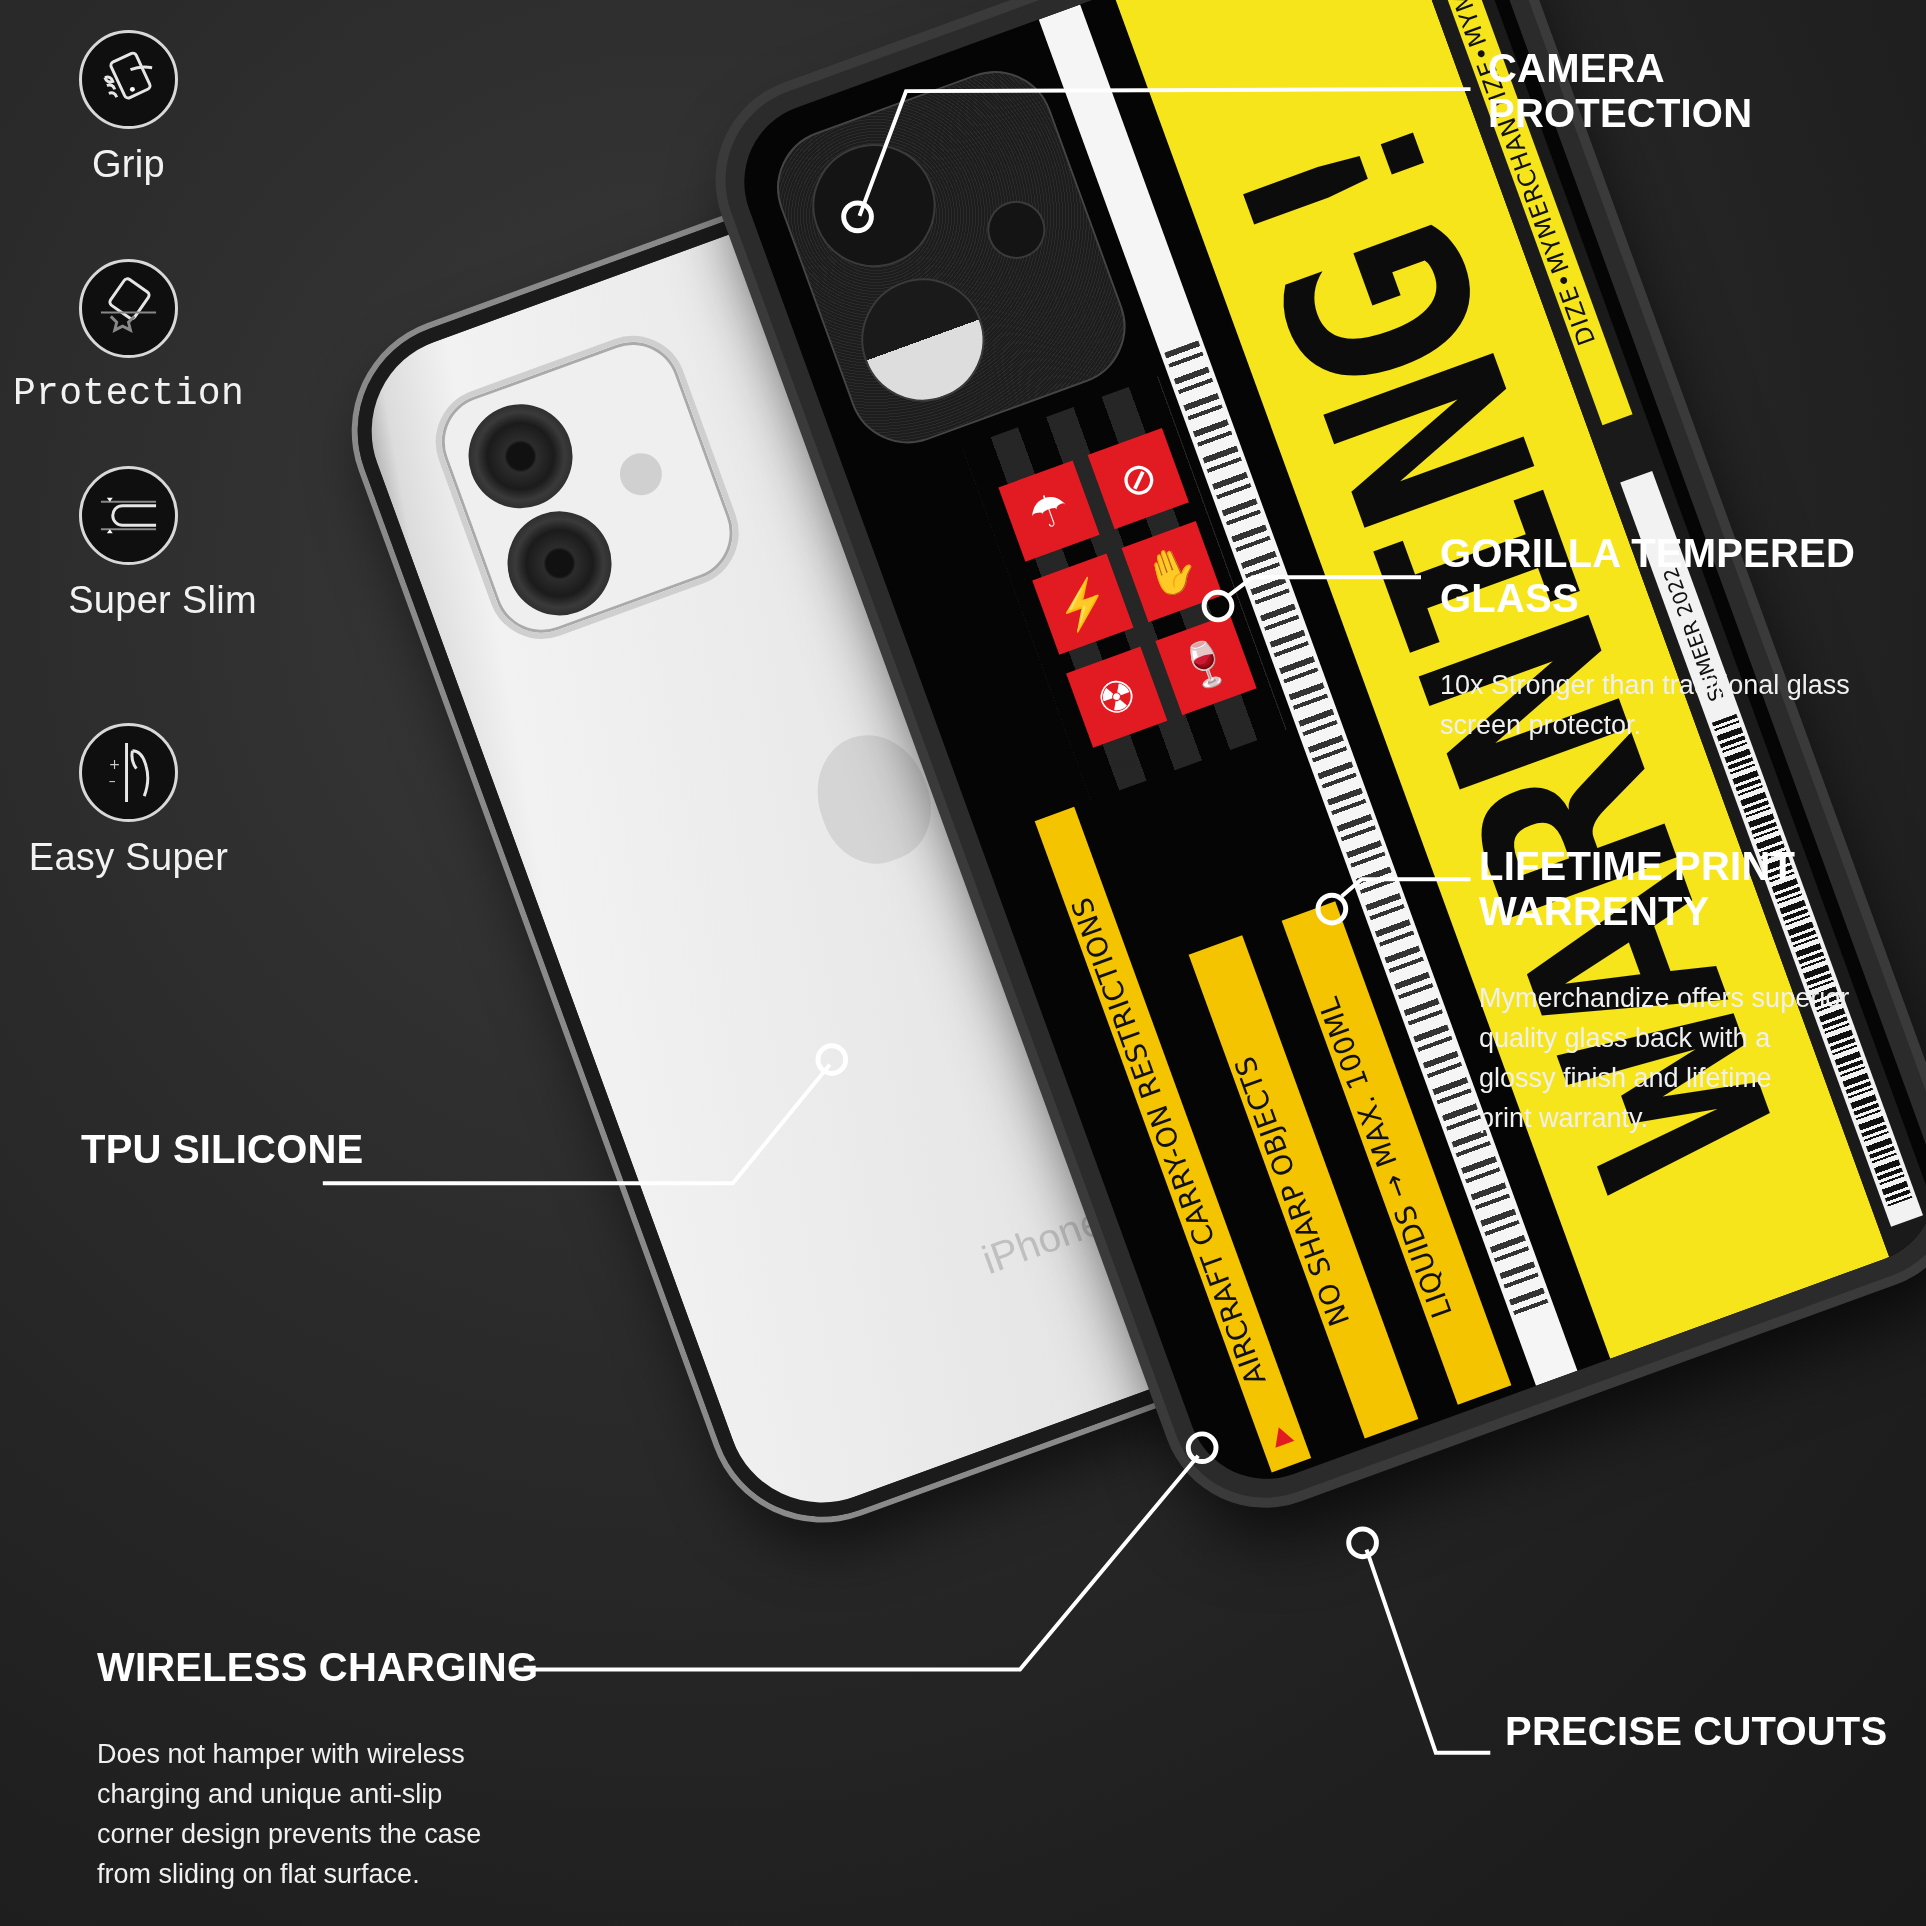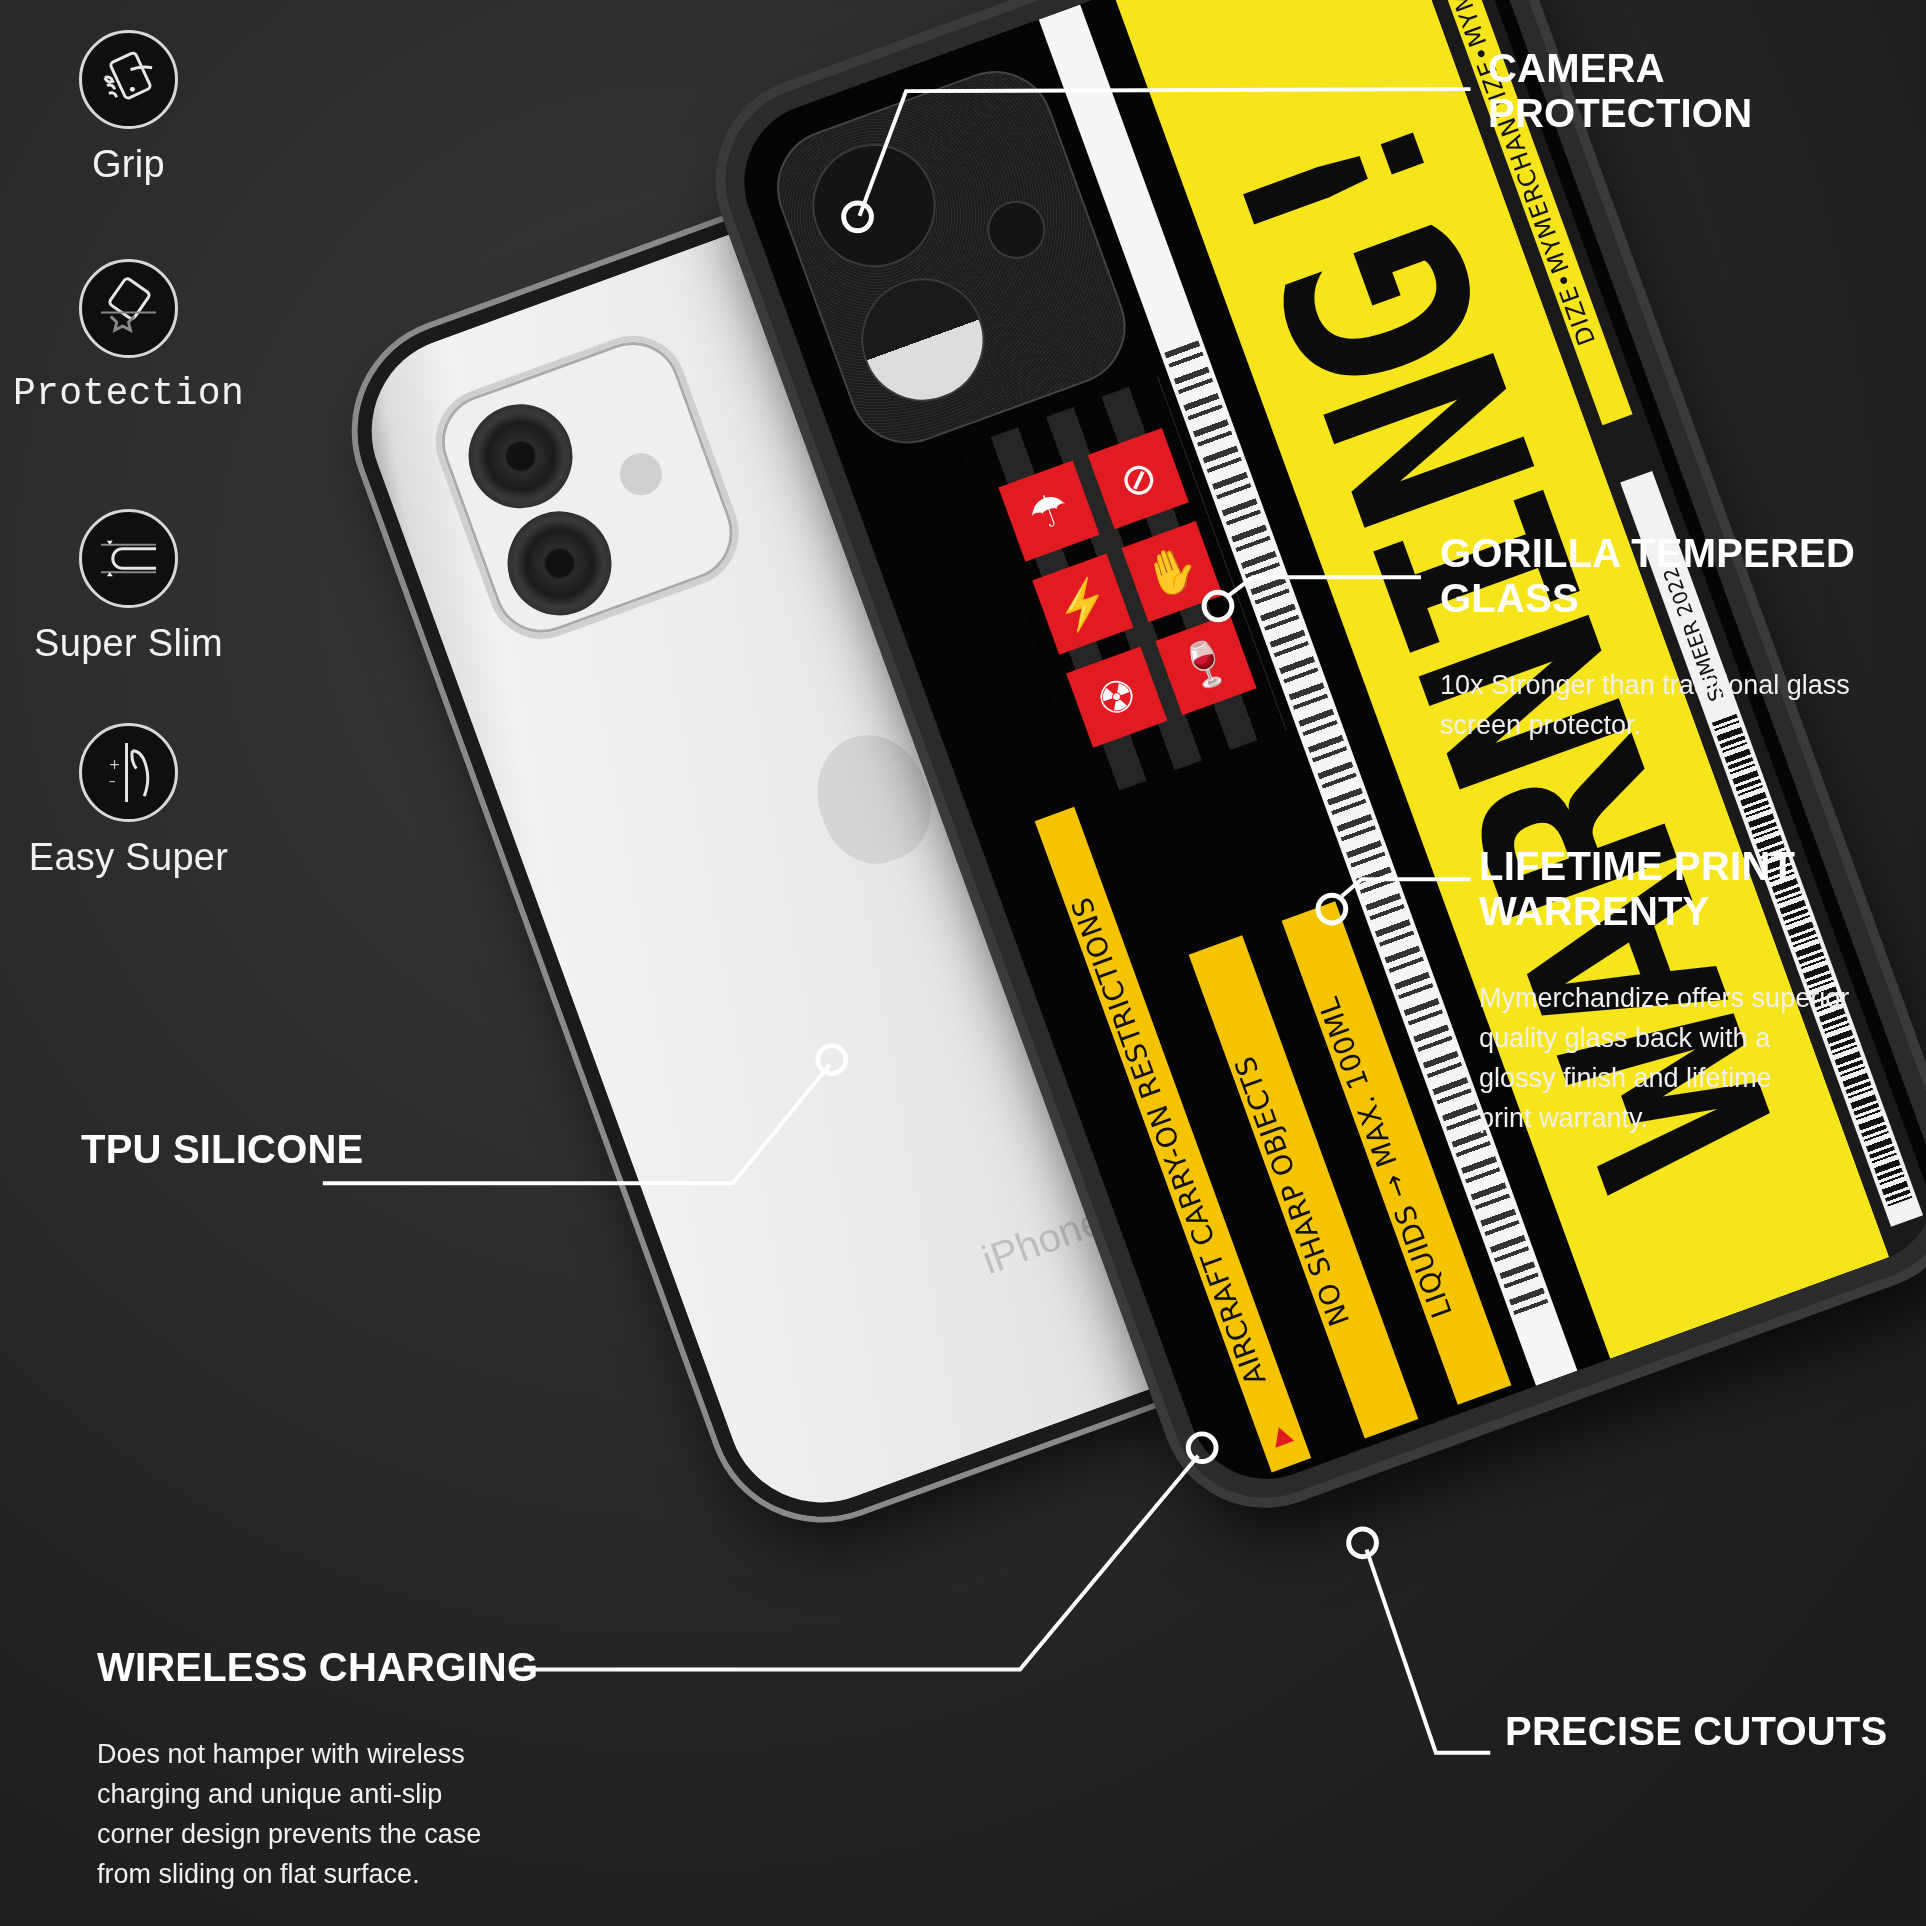--- a/index.html
+++ b/index.html
@@ -211,21 +211,21 @@
         <g stroke="#e6e6e6" stroke-width="3" fill="none">
           <rect x="18" y="6" width="30" height="32" rx="4" transform="rotate(35 33 22)"></rect>
           <path d="M4 36 H60" stroke="#888" stroke-width="2"></path>
           <path d="M14 40 l6 6 l-2 8 l8 -4 l8 4 l-2 -8 l6 -6" stroke="#888"></path>
         </g>
       </svg>
   </div>
   <div class="label">Protection</div>
 </div>
 
-<div class="feature" style="left:0;top:509px;">
+<div class="feature" style="left:0;top:466px;text-align:right;">
   <div class="circle">
     <svg width="63" height="63" viewBox="0 0 64 64">
         <g stroke="#e6e6e6" stroke-width="3" fill="none">
           <path d="M60 22 H26 a10 10 0 0 0 0 20 H60"></path>
           <path d="M4 18 H60 M4 46 H60" stroke="#888" stroke-width="2"></path>
         </g>
         <path d="M10 14 l3 4 l3 -4z M10 50 l3 -4 l3 4z" fill="#fff"></path>
       </svg>
   </div>
   <div class="label">Super Slim</div>

